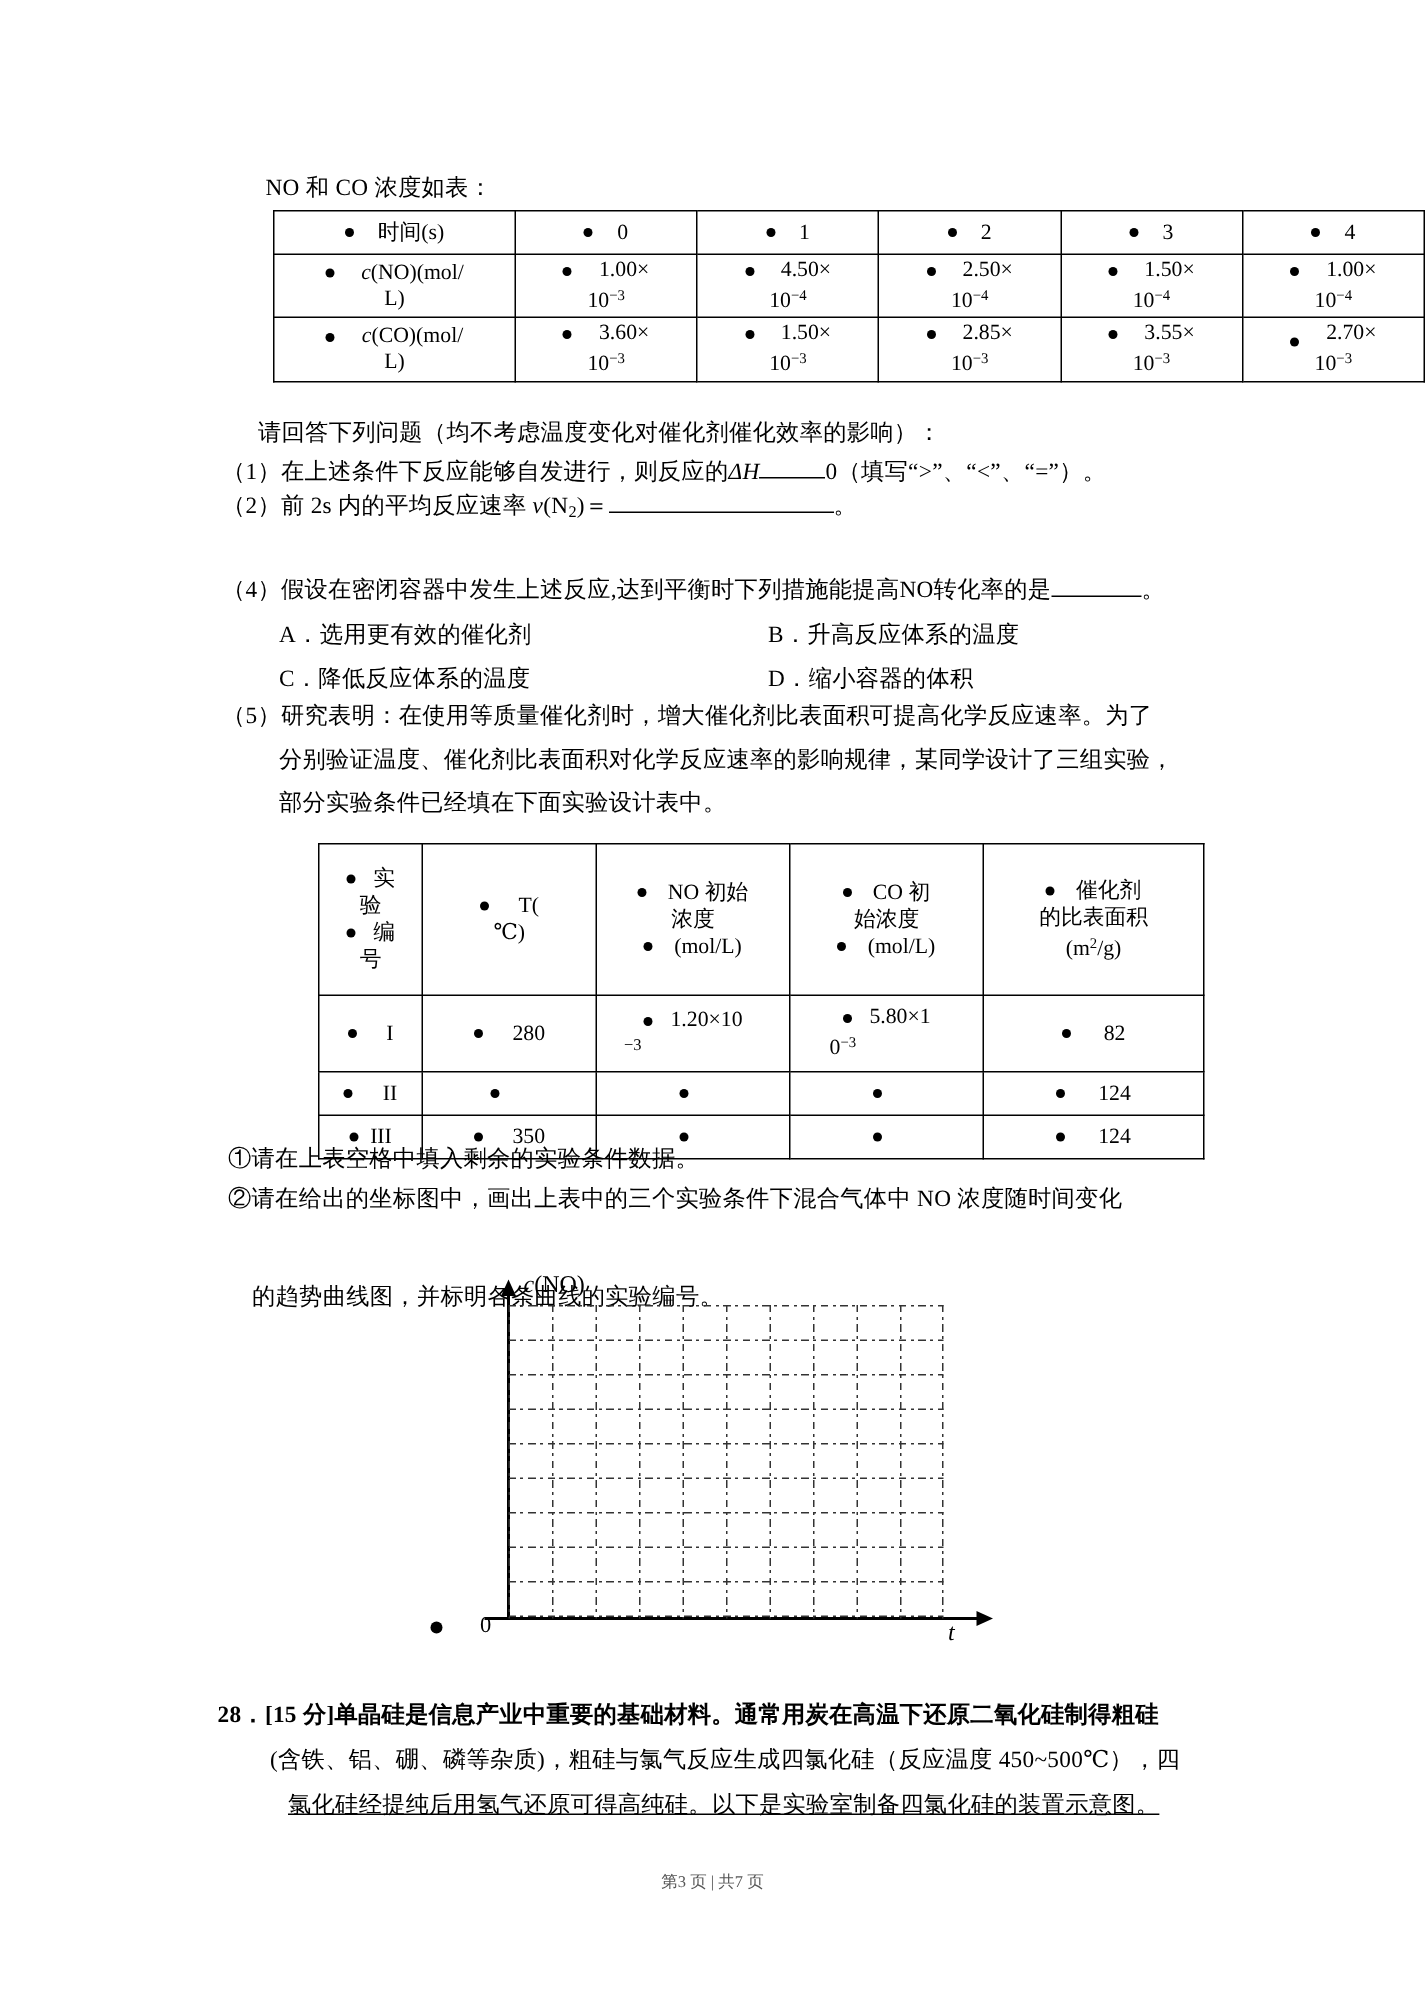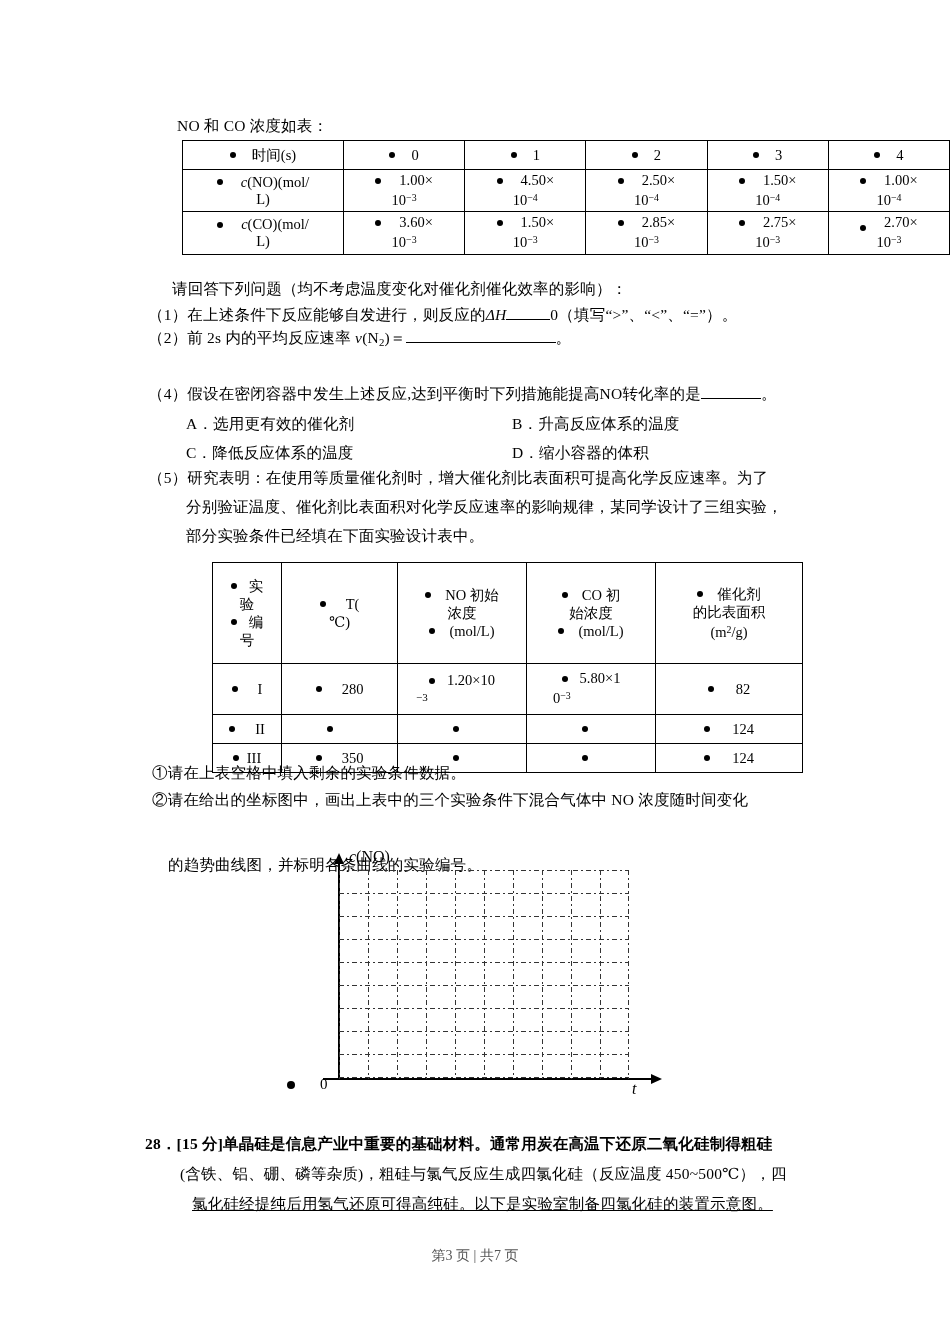--- a/index.html
+++ b/index.html
@@ -161,21 +161,21 @@
     width: 8px; height: 8px;
     border-radius: 50%;
     background: #000;
   }
 
   .footer {
     position: absolute;
     left: 0; top: 1247px;
     width: 950px;
     text-align: center;
-    font-size: 14px;
+    font-size: 11px;
     color: #555;
   }
 </style>
 </head>
 <body>
 
 <div class="page">
 
   <div class="ln" style="left:177px; top:116px;">NO 和 CO 浓度如表：</div>
 
@@ -290,21 +290,21 @@
       <td class="two-line">
         <div class="cellwrap" style="justify-content:center;">
           <span class="bullet"></span>
           <span>2.85×</span>
         </div>
         <div>10<sup>−3</sup></div>
       </td>
       <td class="two-line">
         <div class="cellwrap" style="justify-content:center;">
           <span class="bullet"></span>
-          <span>2.75×</span>
+          <span>3.55×</span>
         </div>
         <div>10<sup>−3</sup></div>
       </td>
       <td class="two-line">
         <div class="cellwrap" style="justify-content:center;align-items:flex-end;">
           <span class="bullet"></span>
           <span>2.70×</span>
         </div>
         <div>10<sup>−3</sup></div>
       </td>

